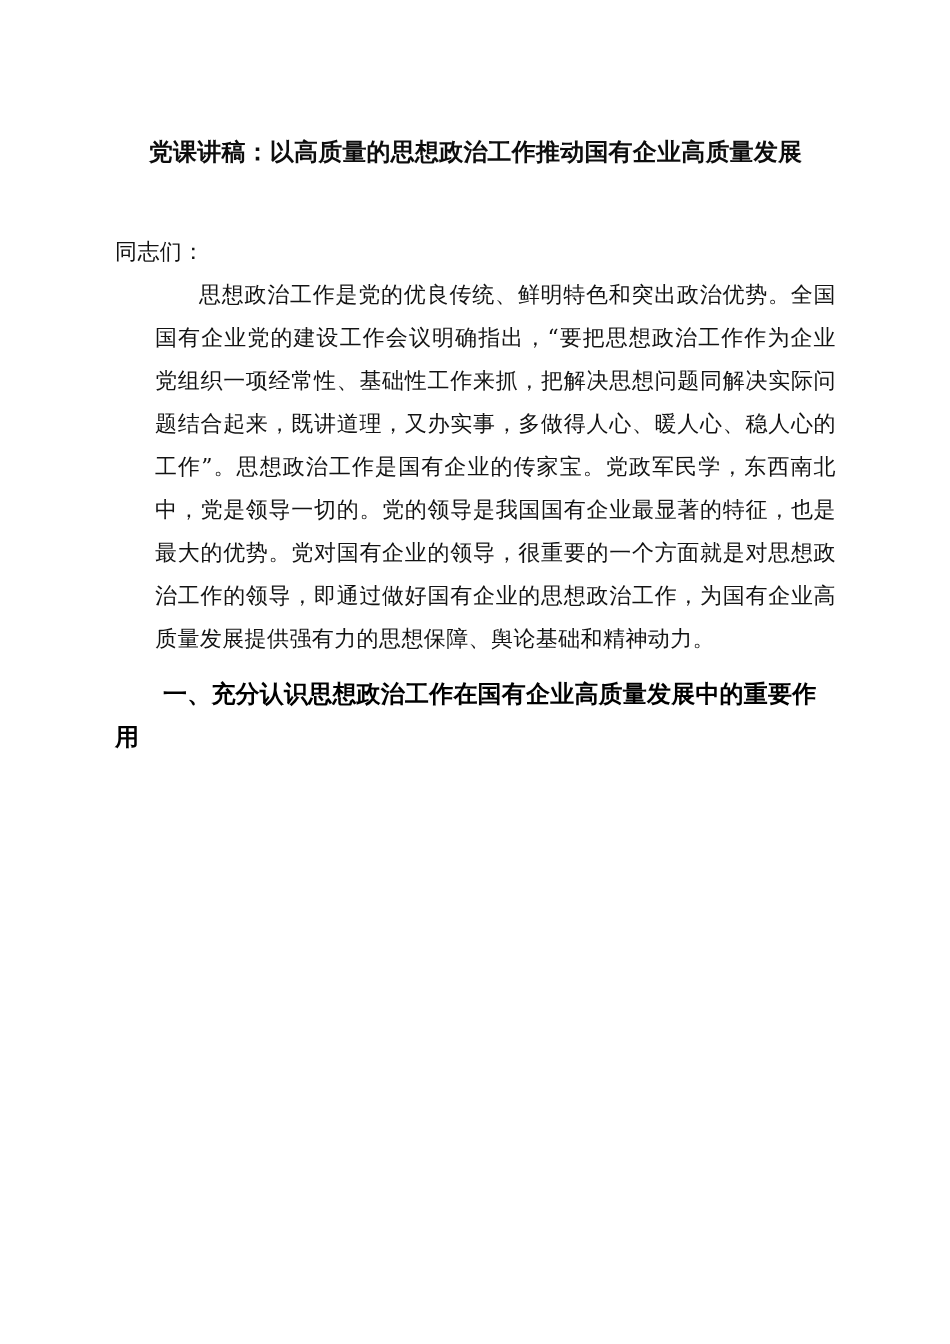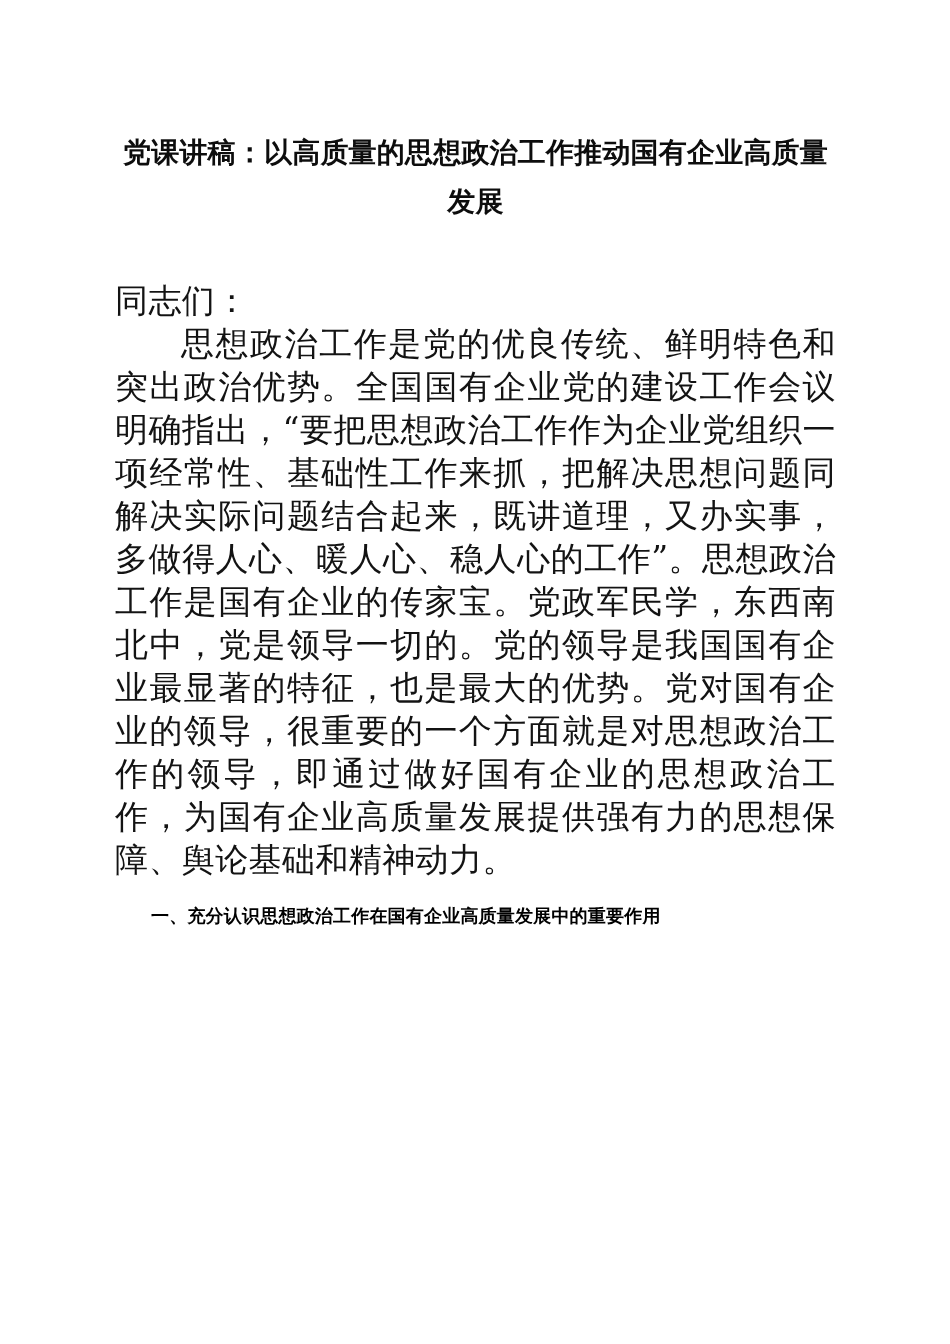--- a/index.html
+++ b/index.html
@@ -34,64 +34,65 @@
     width: 721px;
   }
 
   
   .doc-title {
     margin: 0;
     padding: 0;
     text-align: center;
     font-family: "Liberation Serif", "DejaVu Serif", serif;
     font-weight: bold;
-    font-size: 28px;
+    font-size: 24px;
     line-height: 49px;
     letter-spacing: 0.2px;
     padding-top: 128px;
     color: #0d0d0d;
   }
 
   
   .para {
     margin: 0;
     padding: 0;
     font-family: "DejaVu Serif", "Liberation Serif", serif;
     font-weight: 400;
-    font-size: 33px;
+    font-size: 22px;
     line-height: 43px;
     text-align: justify;
     text-justify: inter-character;
     text-align-last: left;
     letter-spacing: 0.4px;
     color: #131313;
     word-break: break-all;
   }
 
   .para.salutation {
     padding-top: 53px;
     text-indent: 0;
   }
 
   .para.indent {
     text-indent: 2em;
+    margin-left: 40px;
   }
 
   .para.body-open {
     padding-top: 0;
   }
 
   
   .section-heading {
     margin: 0;
     padding: 0;
     padding-top: 14px;
-    font-family: Liberation Sans, sans-serif;
+    font-family: Liberation Mono, monospace;
     font-weight: bold;
-    font-size: 18px;
+    font-size: 24px;
     line-height: 43px;
     text-indent: 2em;
     text-align: left;
     letter-spacing: 0.2px;
     color: #000000;
     word-break: break-all;
   }
 
   .spacer-after-heading {
     height: 0px;

